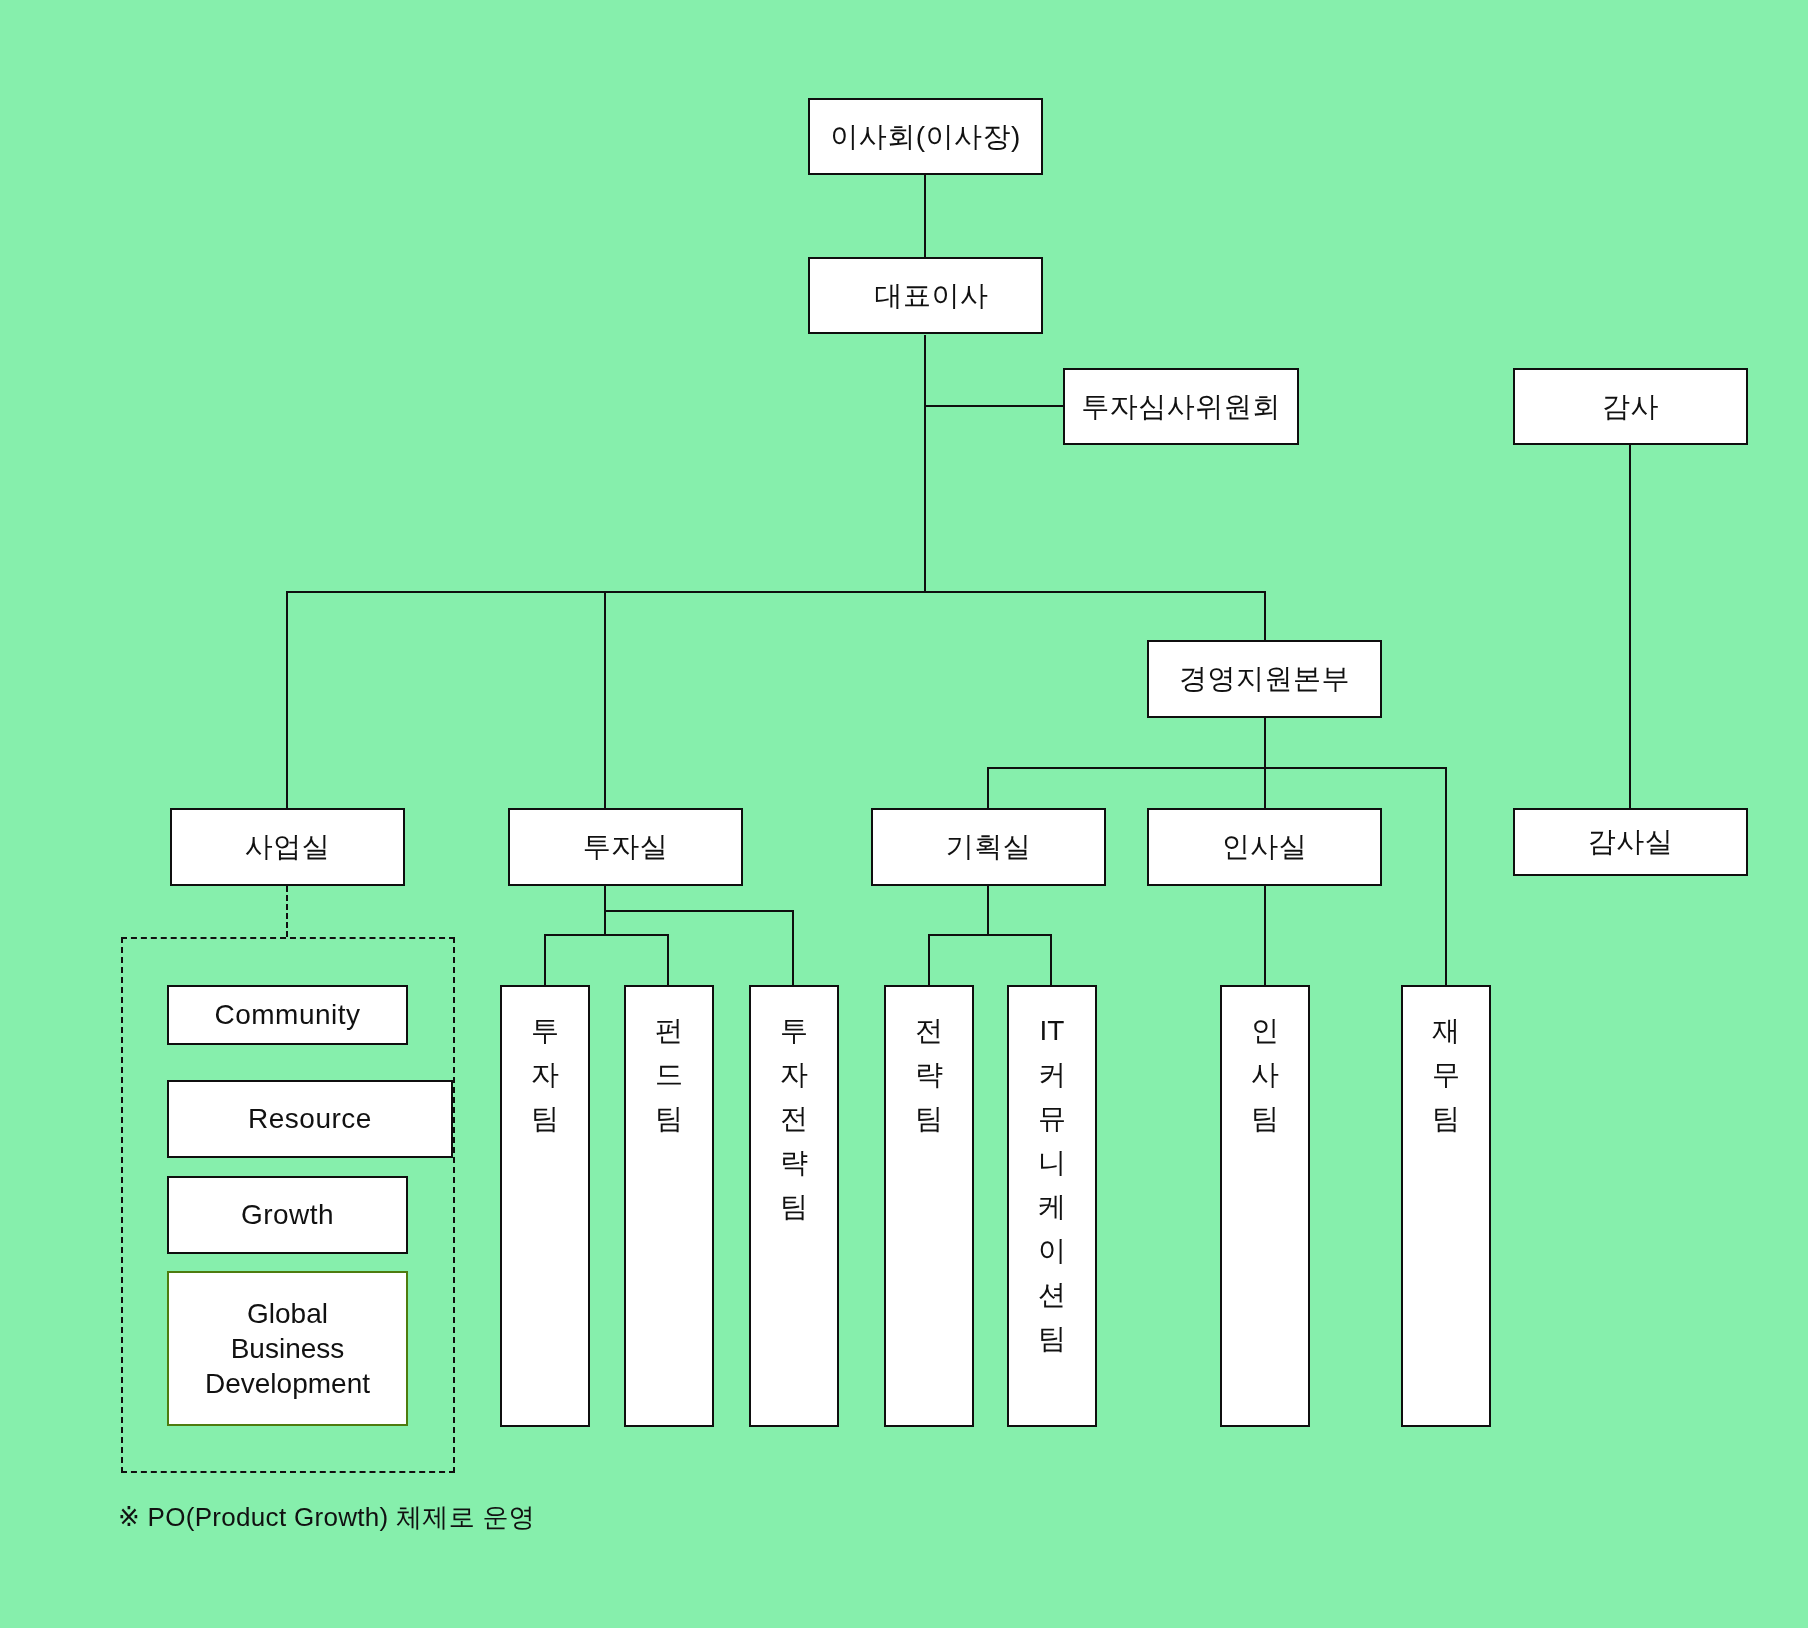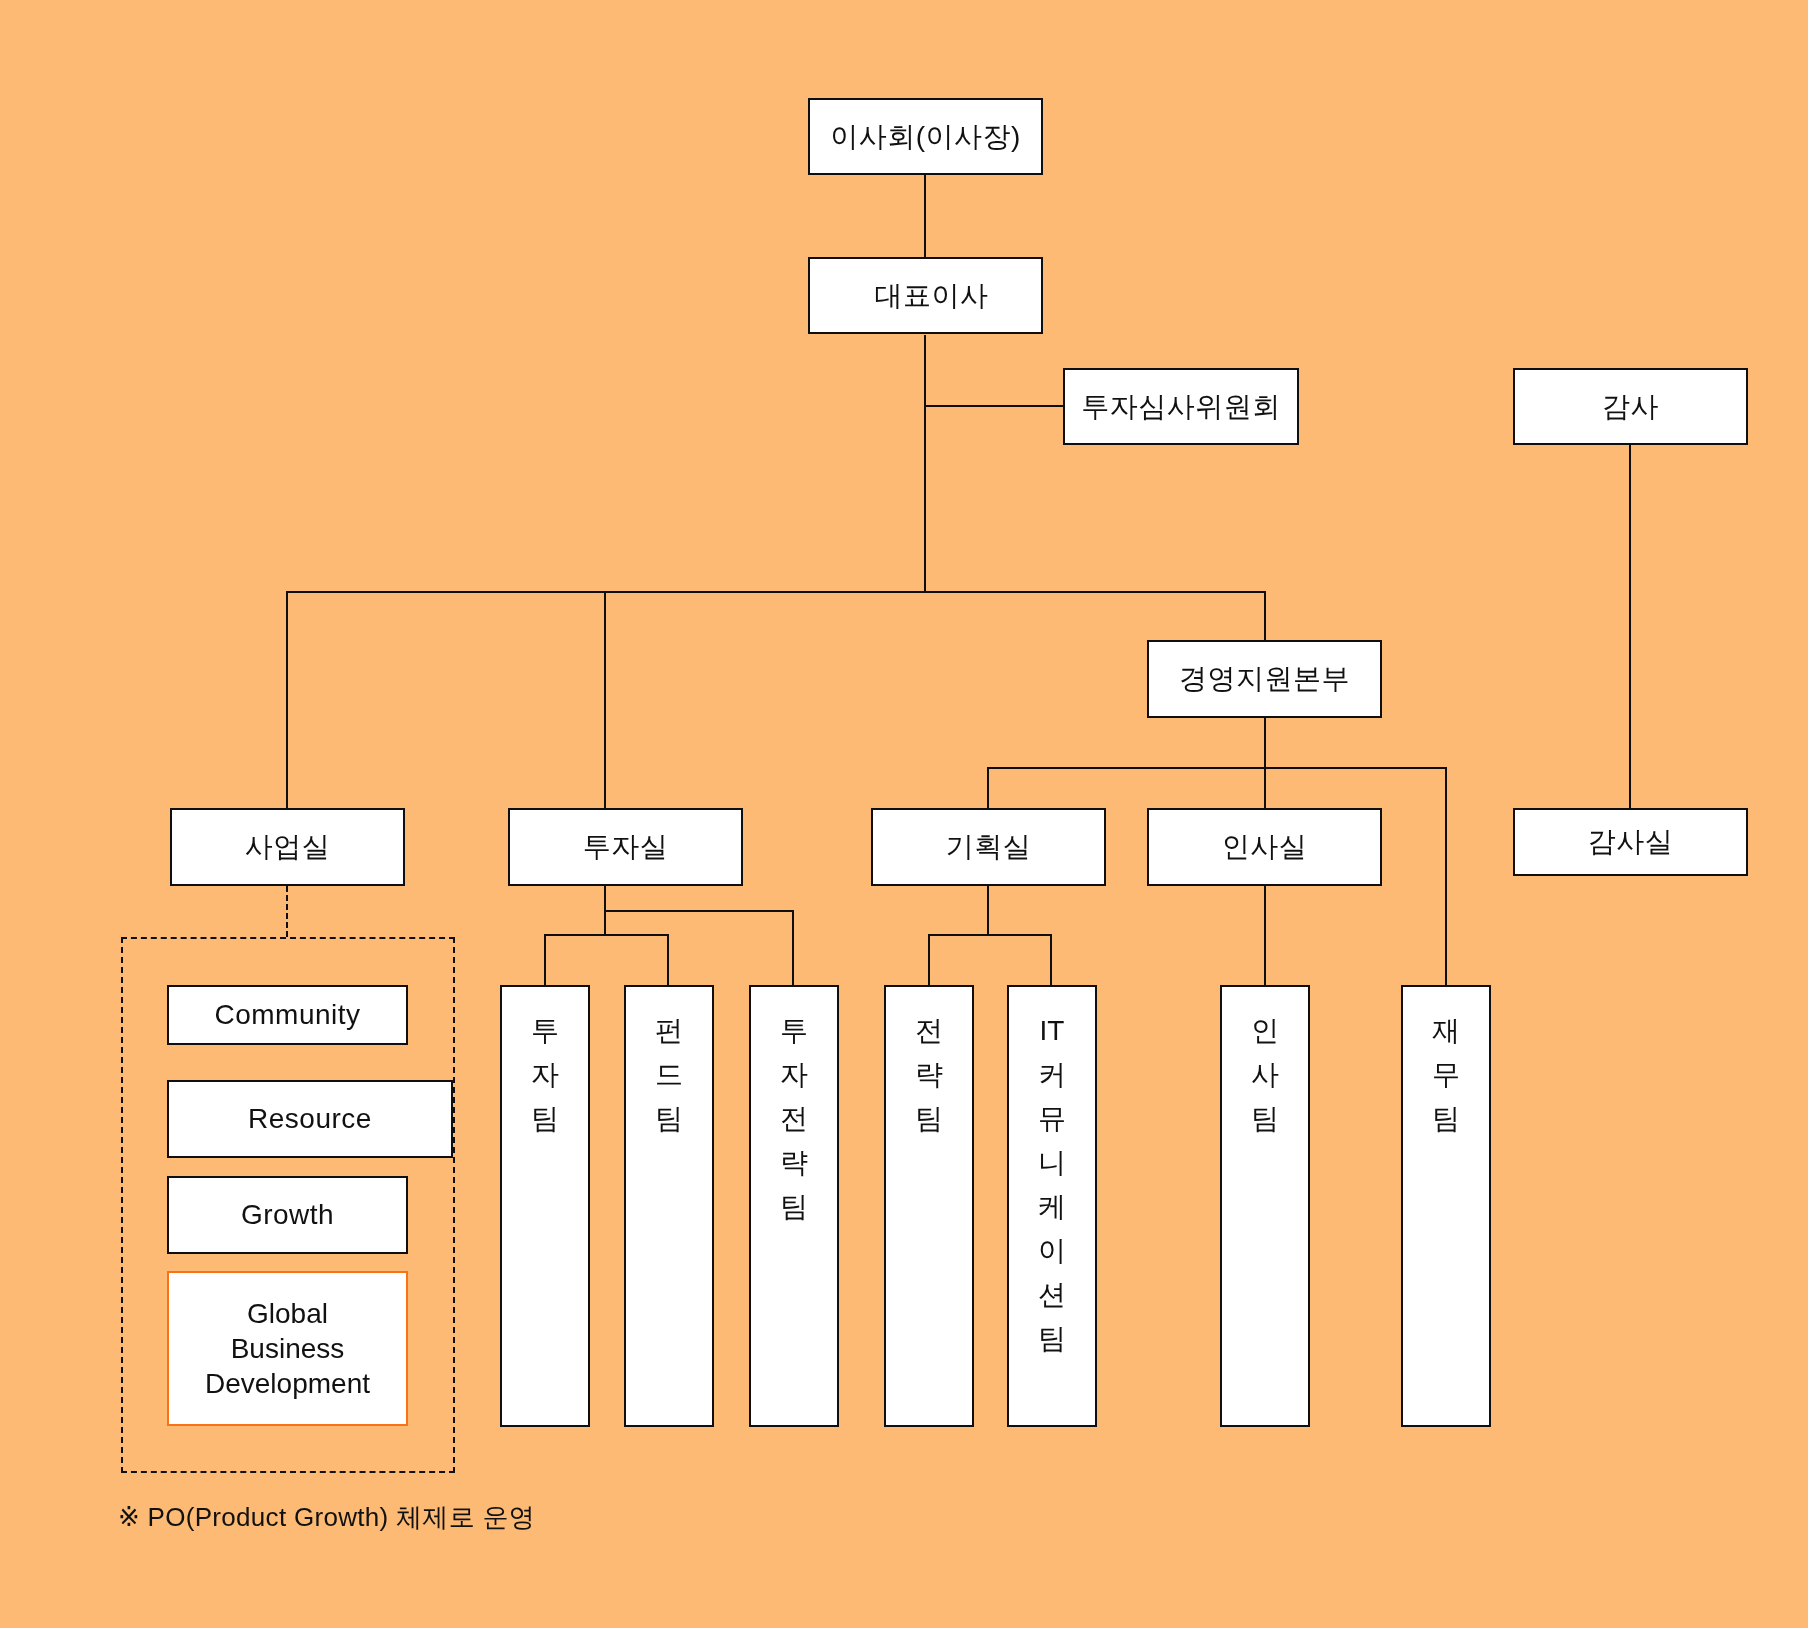--- a/index.html
+++ b/index.html
@@ -3,21 +3,21 @@
 <meta charset="utf-8">
 <style>
   html,body { margin:0; padding:0; }
   body {
     font-family: "Liberation Sans", "DejaVu Sans", sans-serif;
     background:#f5f6f8;
   }
   .canvas {
     position:relative;
     width:1808px; height:1628px;
-    background:#fdba74;
+    background:#86efac;
     overflow:hidden;
   }
   .box {
     position:absolute;
     box-sizing:border-box;
     background:#ffffff;
     border:2px solid #0f0f0f;
     display:flex;
     align-items:center;
     justify-content:center;
@@ -37,21 +37,21 @@
     color:#111111;
     text-align:center;
     white-space:pre-line;
     line-height:44px;
     padding-top:22px;
   }
   .mlbox {           
     position:absolute;
     box-sizing:border-box;
     background:#ffffff;
-    border:2px solid #f97316;
+    border:2px solid #4d7c0f;
     display:flex;
     align-items:center;
     justify-content:center;
     font-size:28px;
     font-weight:500;
     color:#111111;
     text-align:center;
     white-space:pre-line;
     line-height:35px;
   }

